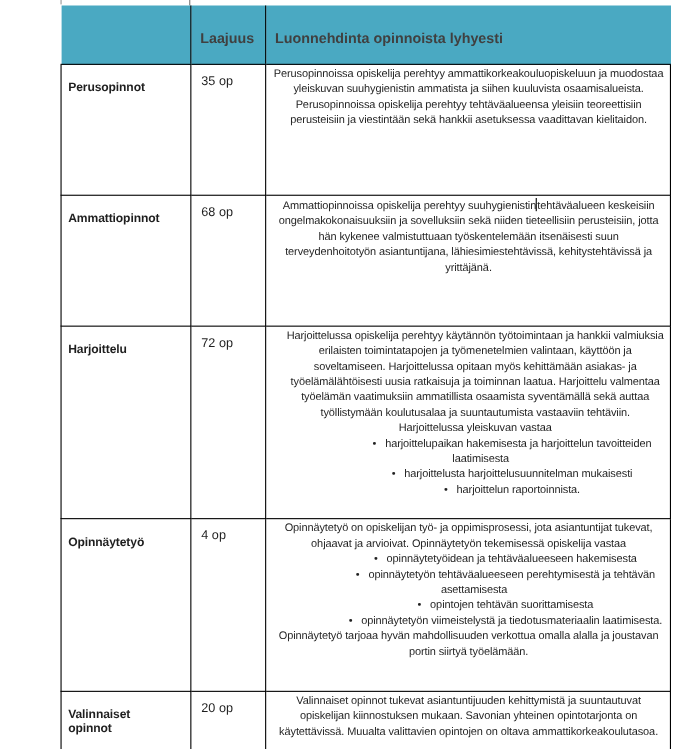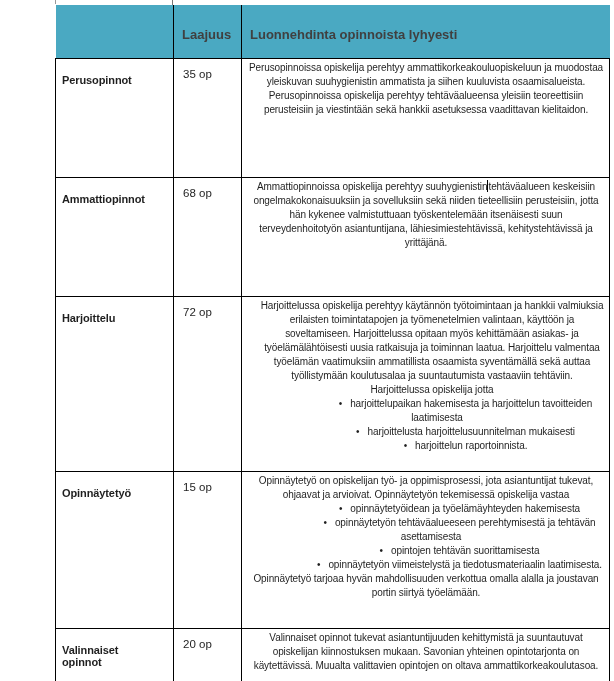--- a/index.html
+++ b/index.html
@@ -130,35 +130,35 @@
             </div>
         </td>
       </tr>
 
       <tr class="r r3">
         <td class="lbl"><span>Harjoittelu</span></td>
         <td class="val"><span>72 op</span></td>
         <td class="desc">
           <div class="clip">
             <div class="para">Harjoittelussa opiskelija perehtyy käytännön työtoimintaan ja hankkii valmiuksia erilaisten toimintatapojen ja työmenetelmien valintaan, käyttöön ja soveltamiseen.  Harjoittelussa opitaan myös kehittämään asiakas- ja työelämälähtöisesti uusia ratkaisuja ja toiminnan laatua.  Harjoittelu valmentaa työelämän vaatimuksiin ammatillista osaamista syventämällä sekä auttaa työllistymään koulutusalaa ja suuntautumista vastaaviin tehtäviin.</div>
-            <div class="para">Harjoittelussa opiskelija jotta</div>
+            <div class="para">Harjoittelussa yleiskuvan vastaa</div>
             <div class="bullet-item">harjoittelupaikan hakemisesta ja harjoittelun tavoitteiden laatimisesta</div>
             <div class="bullet-item">harjoittelusta harjoittelusuunnitelman mukaisesti</div>
             <div class="bullet-item">harjoittelun raportoinnista.</div>
           </div>
         </td>
       </tr>
 
       <tr class="r r4">
         <td class="lbl"><span>Opinnäytetyö</span></td>
-        <td class="val"><span>15 op</span></td>
+        <td class="val"><span>4 op</span></td>
         <td class="desc">
           <div class="clip">
             <div class="para">Opinnäytetyö on opiskelijan työ- ja oppimisprosessi, jota asiantuntijat tukevat, ohjaavat ja arvioivat. Opinnäytetyön tekemisessä opiskelija vastaa</div>
-            <div class="bullet-item">opinnäytetyöidean ja työelämäyhteyden hakemisesta</div>
+            <div class="bullet-item">opinnäytetyöidean ja tehtäväalueeseen hakemisesta</div>
             <div class="bullet-item">opinnäytetyön tehtäväalueeseen perehtymisestä ja tehtävän asettamisesta</div>
             <div class="bullet-item">opintojen tehtävän suorittamisesta</div>
             <div class="bullet-item">opinnäytetyön viimeistelystä ja tiedotusmateriaalin laatimisesta.</div>
             <div class="para">Opinnäytetyö tarjoaa hyvän mahdollisuuden verkottua omalla alalla ja joustavan portin siirtyä työelämään.</div>
           </div>
         </td>
       </tr>
 
       <tr class="r r5">
         <td class="lbl"><span>Valinnaiset opinnot</span></td>

